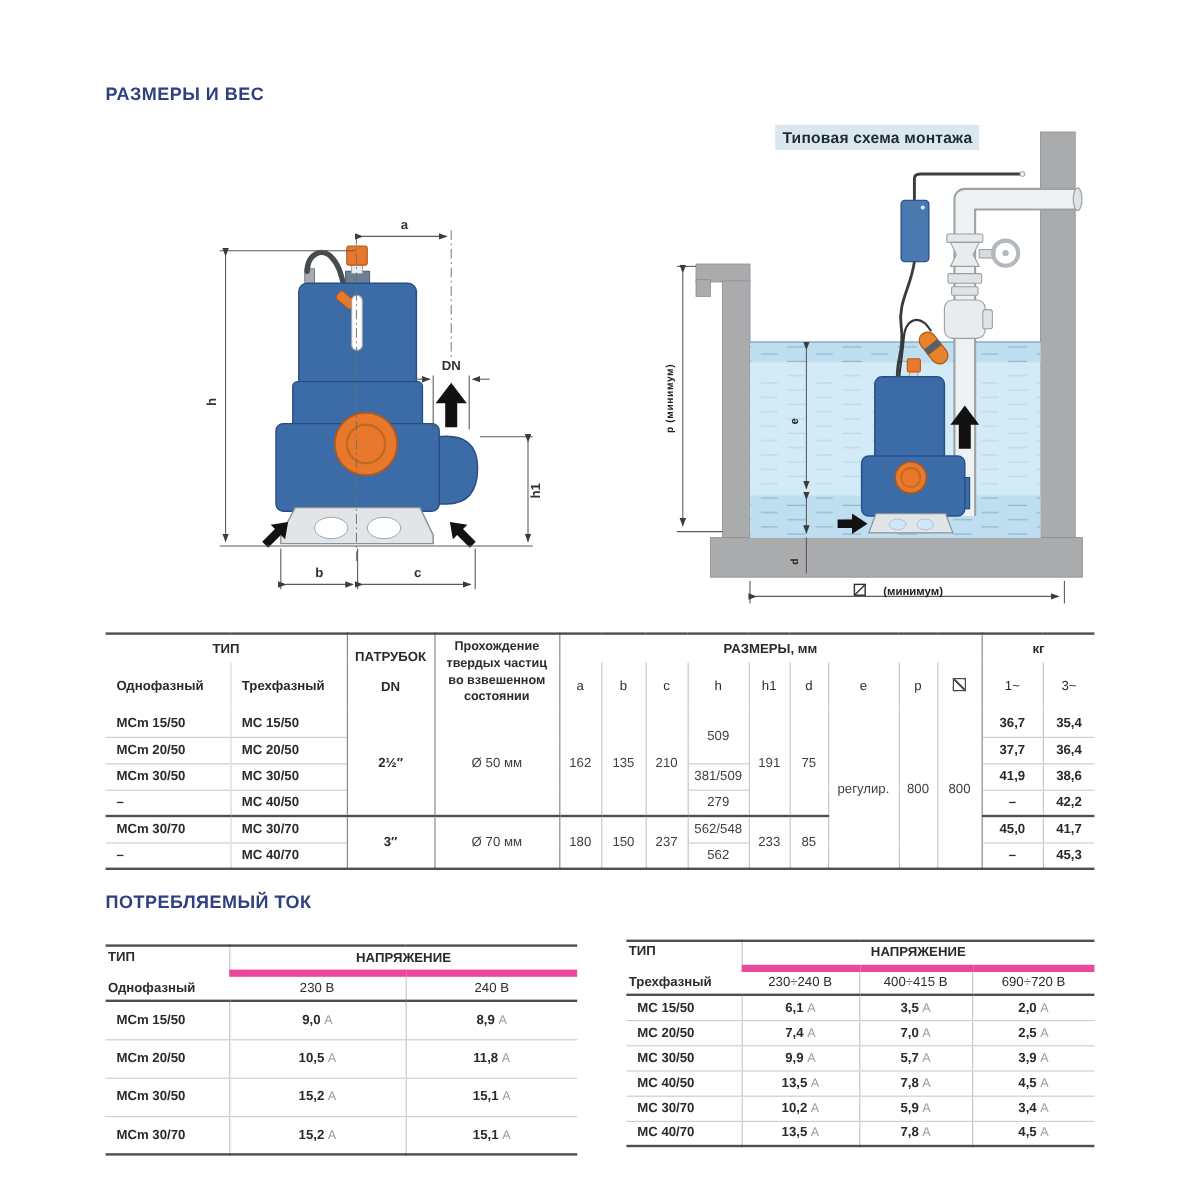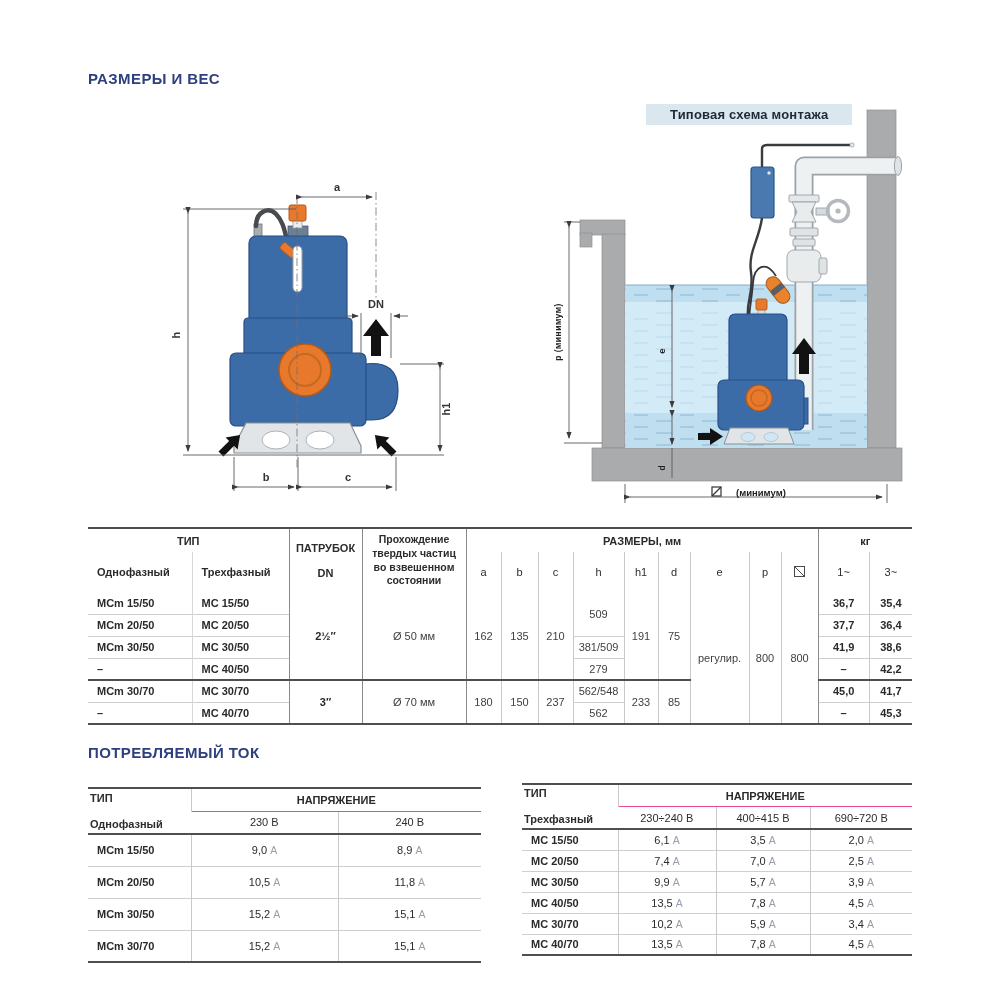--- a/index.html
+++ b/index.html
@@ -2,21 +2,21 @@
 <html><head>
 <meta charset="utf-8">
 <style>
   html,body{margin:0;padding:0;background:#fff;}
   #page{position:relative;width:976px;height:1000px;background:#fff;overflow:hidden;
         font-family:"Liberation Sans",sans-serif;}
   .sec-title{position:absolute;font-size:15px;font-weight:700;color:#2f4080;letter-spacing:.4px;}
   #title-dim{left:88px;top:70px;}
   #title-cur{left:88px;top:744px;}
   #install-title{position:absolute;left:646px;top:104px;background:#dbe7ef;color:#1d2936;
-                 font-size:13px;font-weight:700;padding:3px 24px;letter-spacing:.2px;}
+                 font-size:13px;font-weight:700;padding:3px 6px;letter-spacing:.2px;}
   svg{position:absolute;}
   #pump-svg{left:150px;top:168px;}
   #sump-svg{left:540px;top:100px;}
   svg text{font-family:"Liberation Sans",sans-serif;}
 
   
   table{border-collapse:collapse;table-layout:fixed;position:absolute;
         font-size:11px;color:#3f3f3f;}
   td,th{padding:0 2px;text-align:center;vertical-align:middle;font-weight:400;
         border-left:1px solid #c9c9c9;overflow:hidden;}
@@ -38,33 +38,33 @@
   #main-table .vs{border-left:1.5px solid #8a8a8a;}
   #main-table .thin{border-left:1px solid #d7d7d7;}
   .solids-h{font-size:10.5px;line-height:1.3;font-weight:700;}
   .port-h div{font-weight:700;}
   .port-gap{height:13px;}
   .sqd{display:inline-block;width:9px;height:9px;border:1.2px solid #4a4a4a;
        background:linear-gradient(to top right,transparent 45%,#4a4a4a 45%,#4a4a4a 55%,transparent 55%);}
 
   
   .cur-table thead tr{height:23px;}
-  .cur-table thead th.volt{border-top:1px solid #ec4899;}
+  .cur-table thead th.volt{border-top:6px solid #ec4899;}
   .cur-table tbody td{border-top:1px solid #cfcfcf;}
   .cur-table tbody tr.first td{border-top:2px solid #4f4f4f;}
   .cur-table{border-top:2px solid #4f4f4f;border-bottom:2px solid #4f4f4f;}
   .type-head{display:flex;flex-direction:column;justify-content:space-between;
              height:38px;padding:2px 0 3px 0;}
   .type-head div{font-weight:700;text-align:left;}
   #ct1{left:88px;top:787px;width:393px;}
   #ct1 tbody tr{height:32px;}
   #ct2{left:522px;top:783px;width:390px;}
   #ct2 thead tr{height:22px;}
   #ct2 tbody tr{height:21px;}
-  .val{font-weight:400;color:#2a2a2a;}
+  .val{font-weight:700;color:#2a2a2a;}
 </style>
 </head>
 <body>
 
 <div id="page">
 
   <div id="title-dim" class="sec-title">РАЗМЕРЫ И ВЕС</div>
 
   <svg id="pump-svg" width="320" height="345" viewBox="0 0 320 345">
     <defs>

